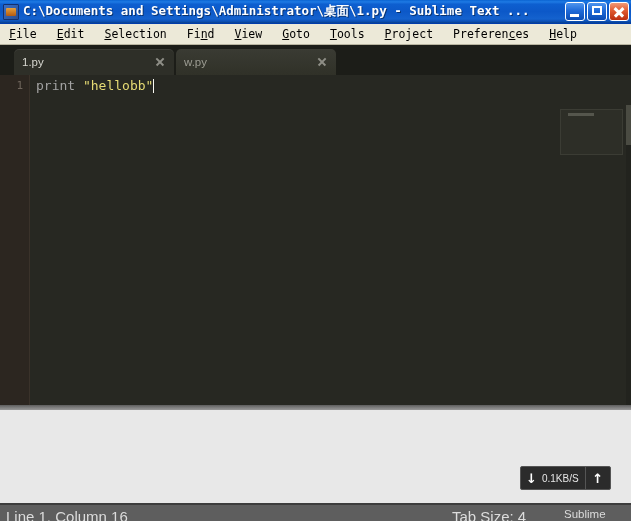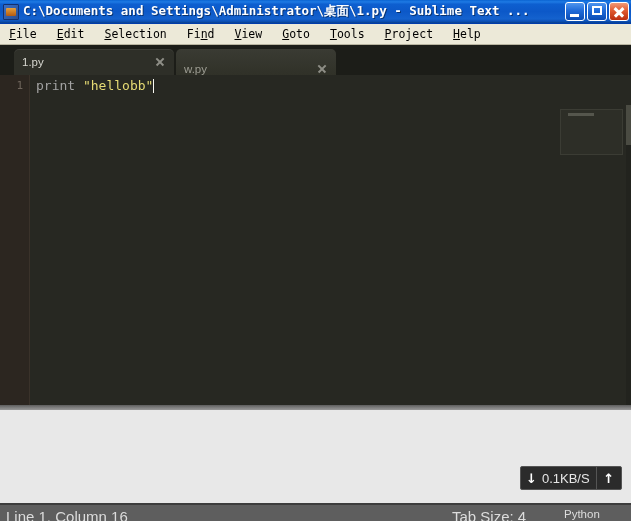--- a/index.html
+++ b/index.html
@@ -156,21 +156,20 @@
     left: 14px;
     width: 160px;
     background: #2e2f28;
     box-shadow: inset 0 1px 0 rgba(255,255,255,0.07);
   }
   .tab.inactive {
     left: 176px;
     width: 160px;
     background: #35362e;
     background: linear-gradient(to bottom, #3a3b33, #303128);
-    align-items: flex-end;
   }
   .tab-label {
     font-family: "Liberation Sans", sans-serif;
     font-size: 11.5px;
     color: #d6d6cf;
     flex: 1 1 auto;
     white-space: nowrap;
     overflow: hidden;
   }
   .tab.inactive .tab-label { color: #9c9c92; }
@@ -305,21 +304,21 @@
   }
   .arrow {
     font-family: "DejaVu Sans", sans-serif;
     font-size: 13px;
     color: #ffffff;
     line-height: 1;
     font-weight: bold;
   }
   .speed-value {
     font-family: "Liberation Sans", sans-serif;
-    font-size: 13px;
+    font-size: 10px;
     color: #e6e6e6;
     white-space: nowrap;
     text-align: right;
   }
 
   
   .statusbar {
     position: absolute;
     left: 0; top: 503px;
     width: 631px; height: 18px;
@@ -372,20 +371,21 @@
 
   <div class="menubar">
     <div class="menu-item"><span class="acc">F</span>ile</div>
     <div class="menu-item"><span class="acc">E</span>dit</div>
     <div class="menu-item"><span class="acc">S</span>election</div>
     <div class="menu-item">Fi<span class="acc">n</span>d</div>
     <div class="menu-item"><span class="acc">V</span>iew</div>
     <div class="menu-item"><span class="acc">G</span>oto</div>
     <div class="menu-item"><span class="acc">T</span>ools</div>
     <div class="menu-item"><span class="acc">P</span>roject</div>
+    <div class="menu-item">Preferen<span class="acc">c</span>es</div>
     <div class="menu-item"><span class="acc">H</span>elp</div>
   </div>
 
   <div class="editor-window">
 
     <div class="tabstrip">
       <div class="tab active">
         <span class="tab-label">1.py</span>
         <span class="tab-close">
           <span class="c1"></span>
@@ -426,16 +426,16 @@
       <span class="speed-value">0.1KB/S</span>
     </div>
     <div class="speed-up">
       <span class="arrow">↑</span>
     </div>
   </div>
 
   <div class="statusbar">
     <div class="status-left">Line 1, Column 16</div>
     <div class="status-tabsize">Tab Size: 4</div>
-    <div class="status-syntax">Python</div>
+    <div class="status-syntax">Sublime</div>
   </div>
 
 </div>
 
 </body></html>

